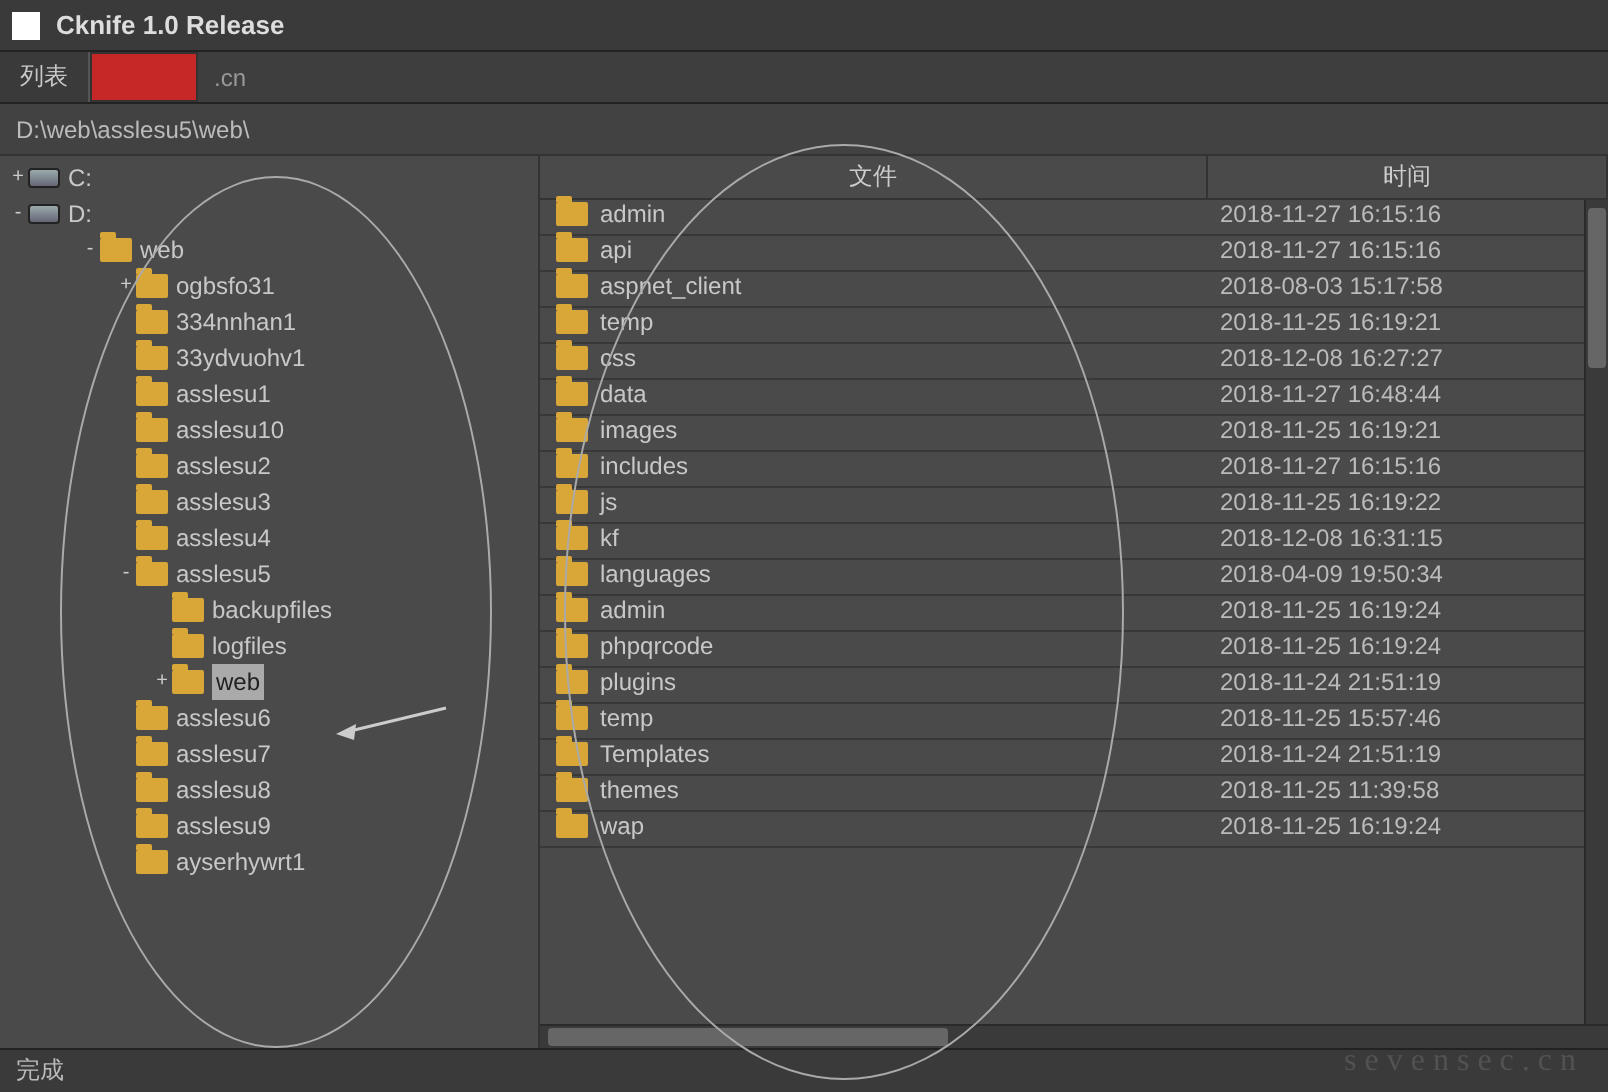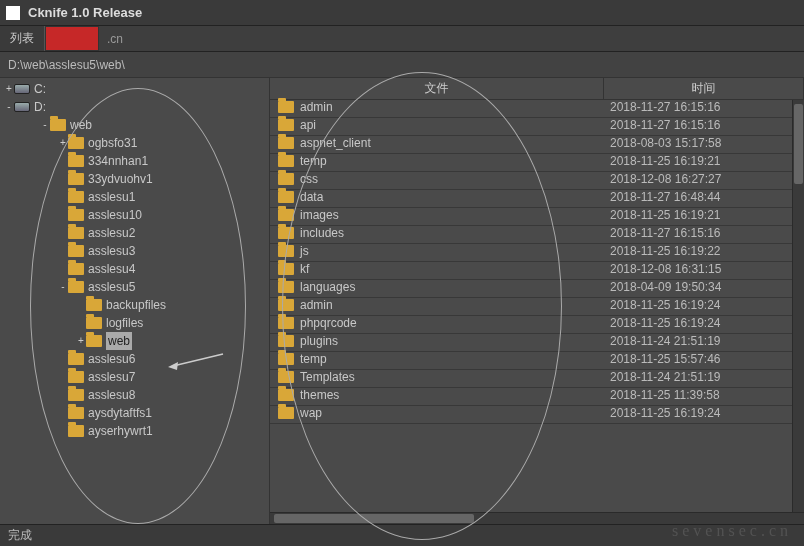--- a/index.html
+++ b/index.html
@@ -182,21 +182,21 @@
           <span class="tree-label">asslesu7</span>
         </div>
         <div class="tree-row" style="padding-left: 58px;">
           <span class="expander"></span>
           <span class="folder-icon"></span>
           <span class="tree-label">asslesu8</span>
         </div>
         <div class="tree-row" style="padding-left: 58px;">
           <span class="expander"></span>
           <span class="folder-icon"></span>
-          <span class="tree-label">aysdytaftfs1</span>
+          <span class="tree-label">asslesu9</span>
         </div>
         <div class="tree-row" style="padding-left: 58px;">
           <span class="expander"></span>
           <span class="folder-icon"></span>
           <span class="tree-label">ayserhywrt1</span>
         </div>
       </div>
   </div>
 
   <div class="list-pane">

